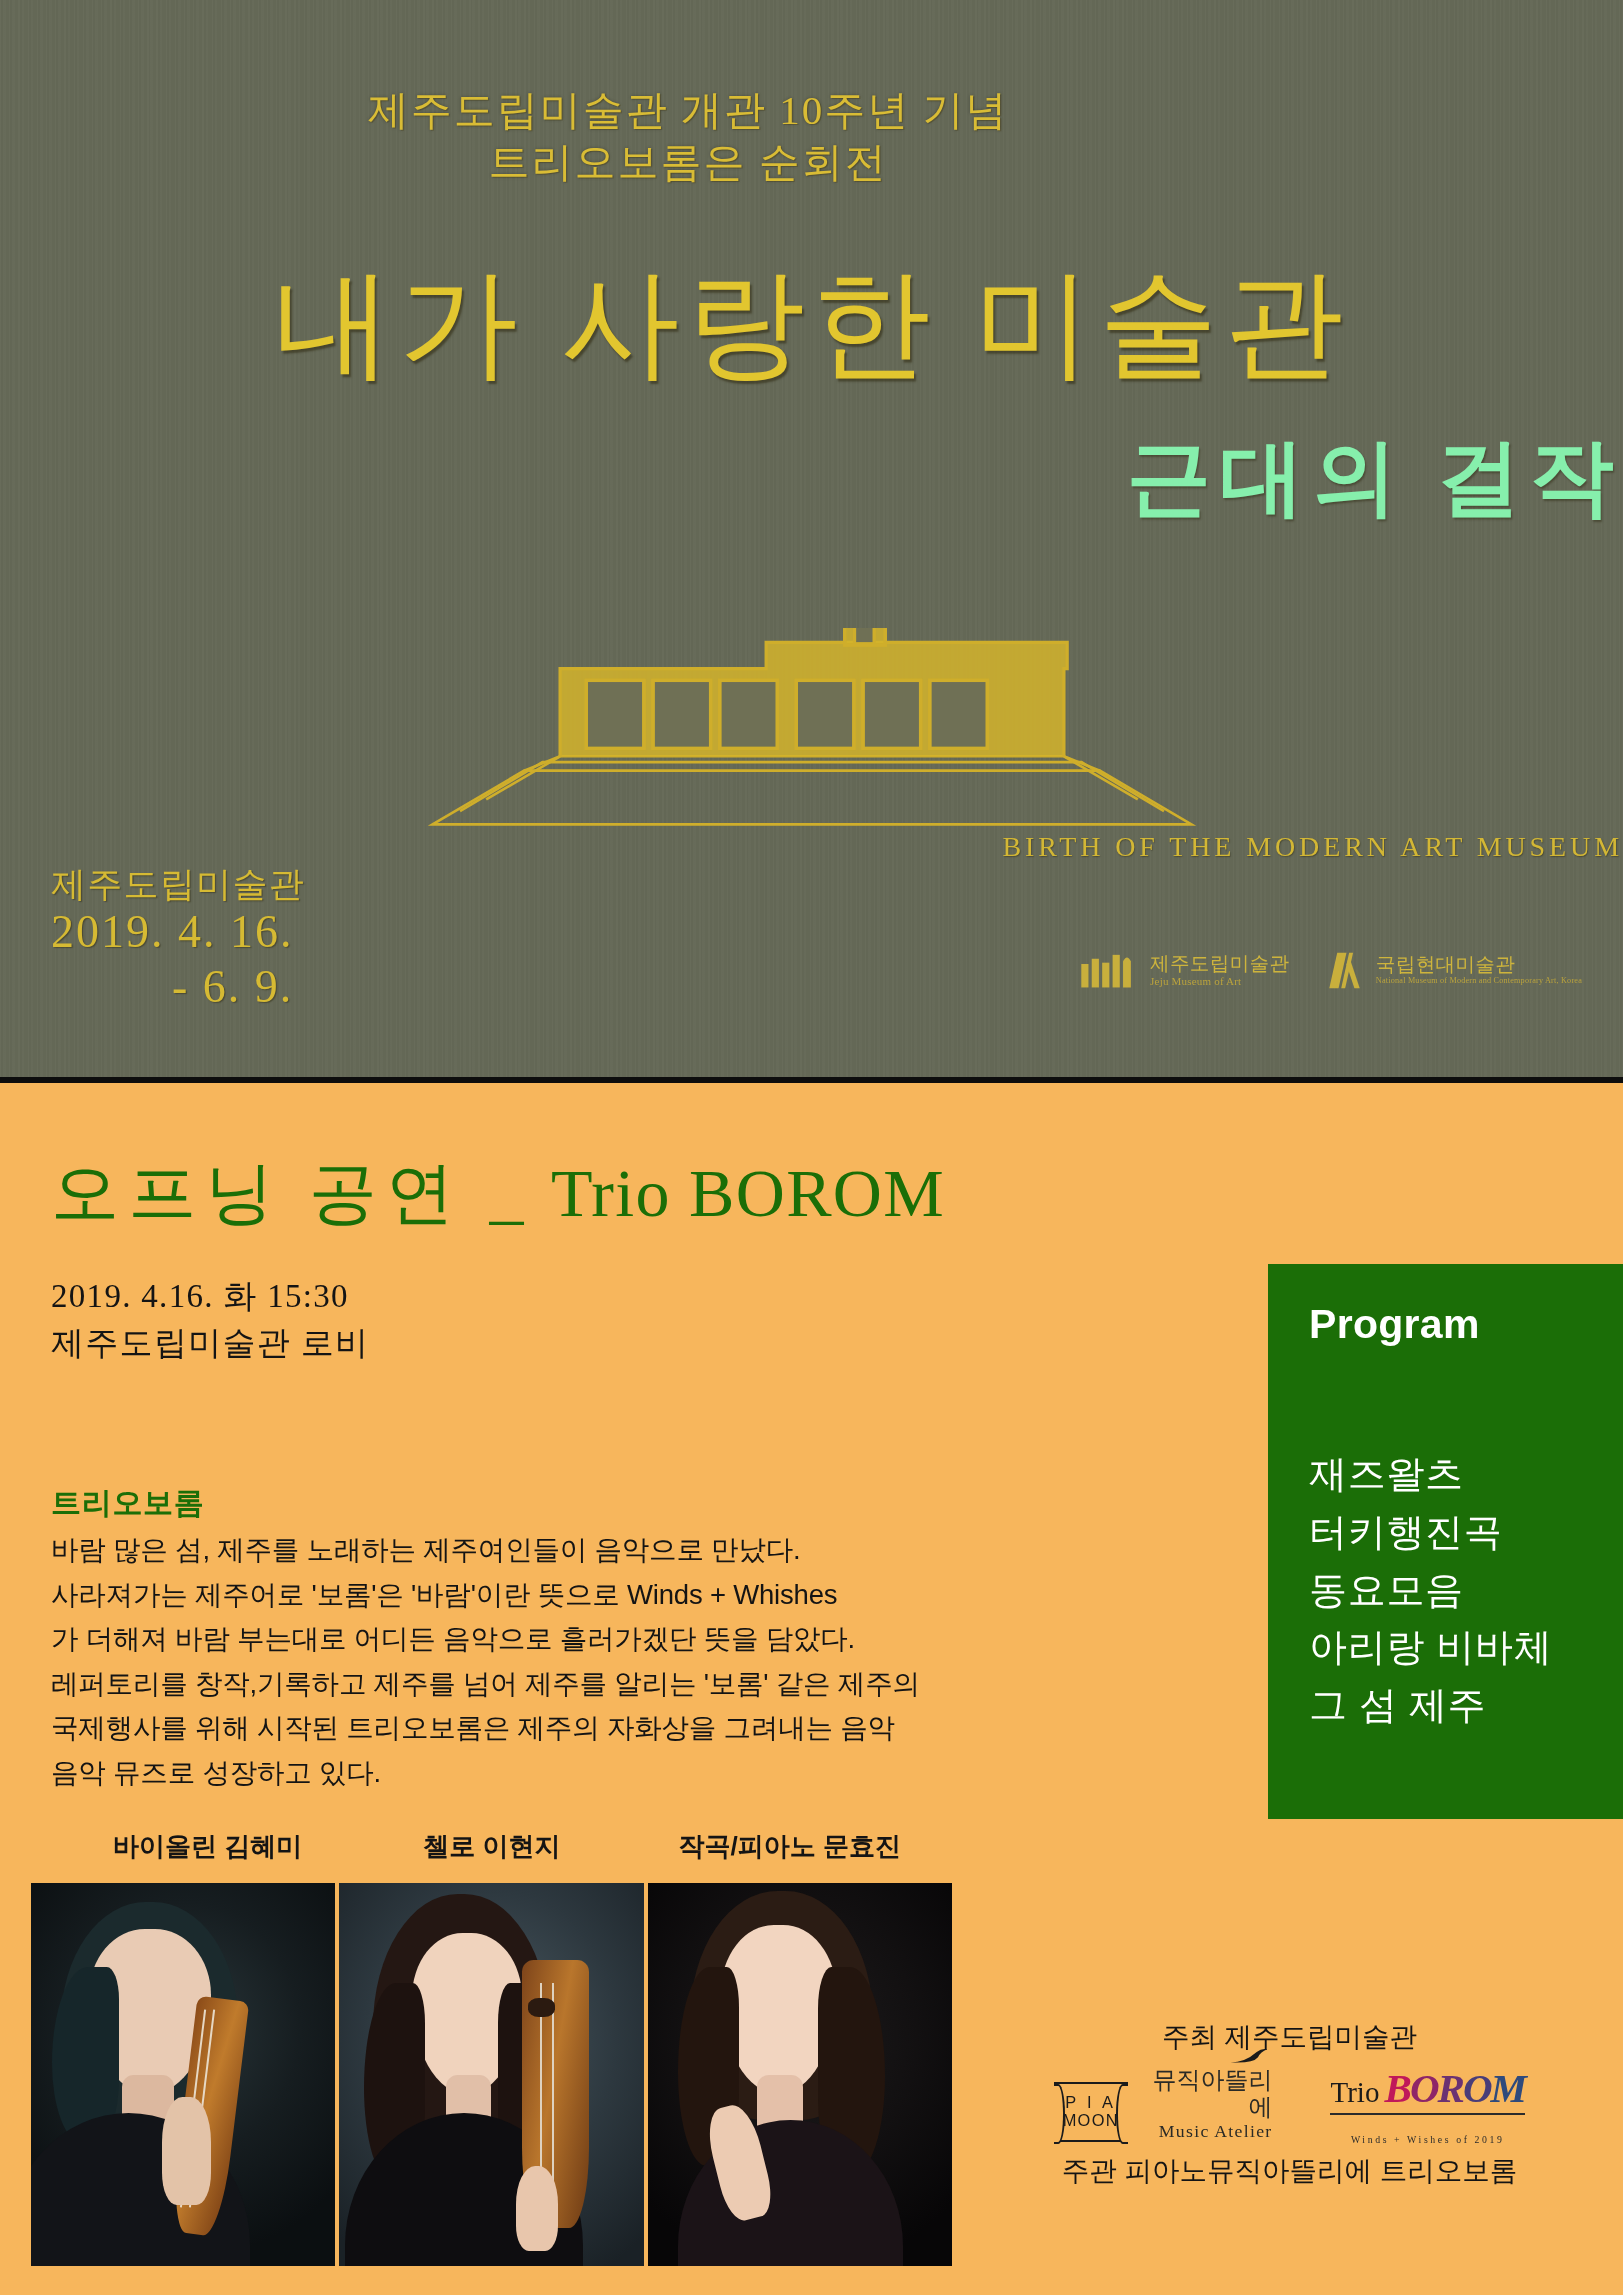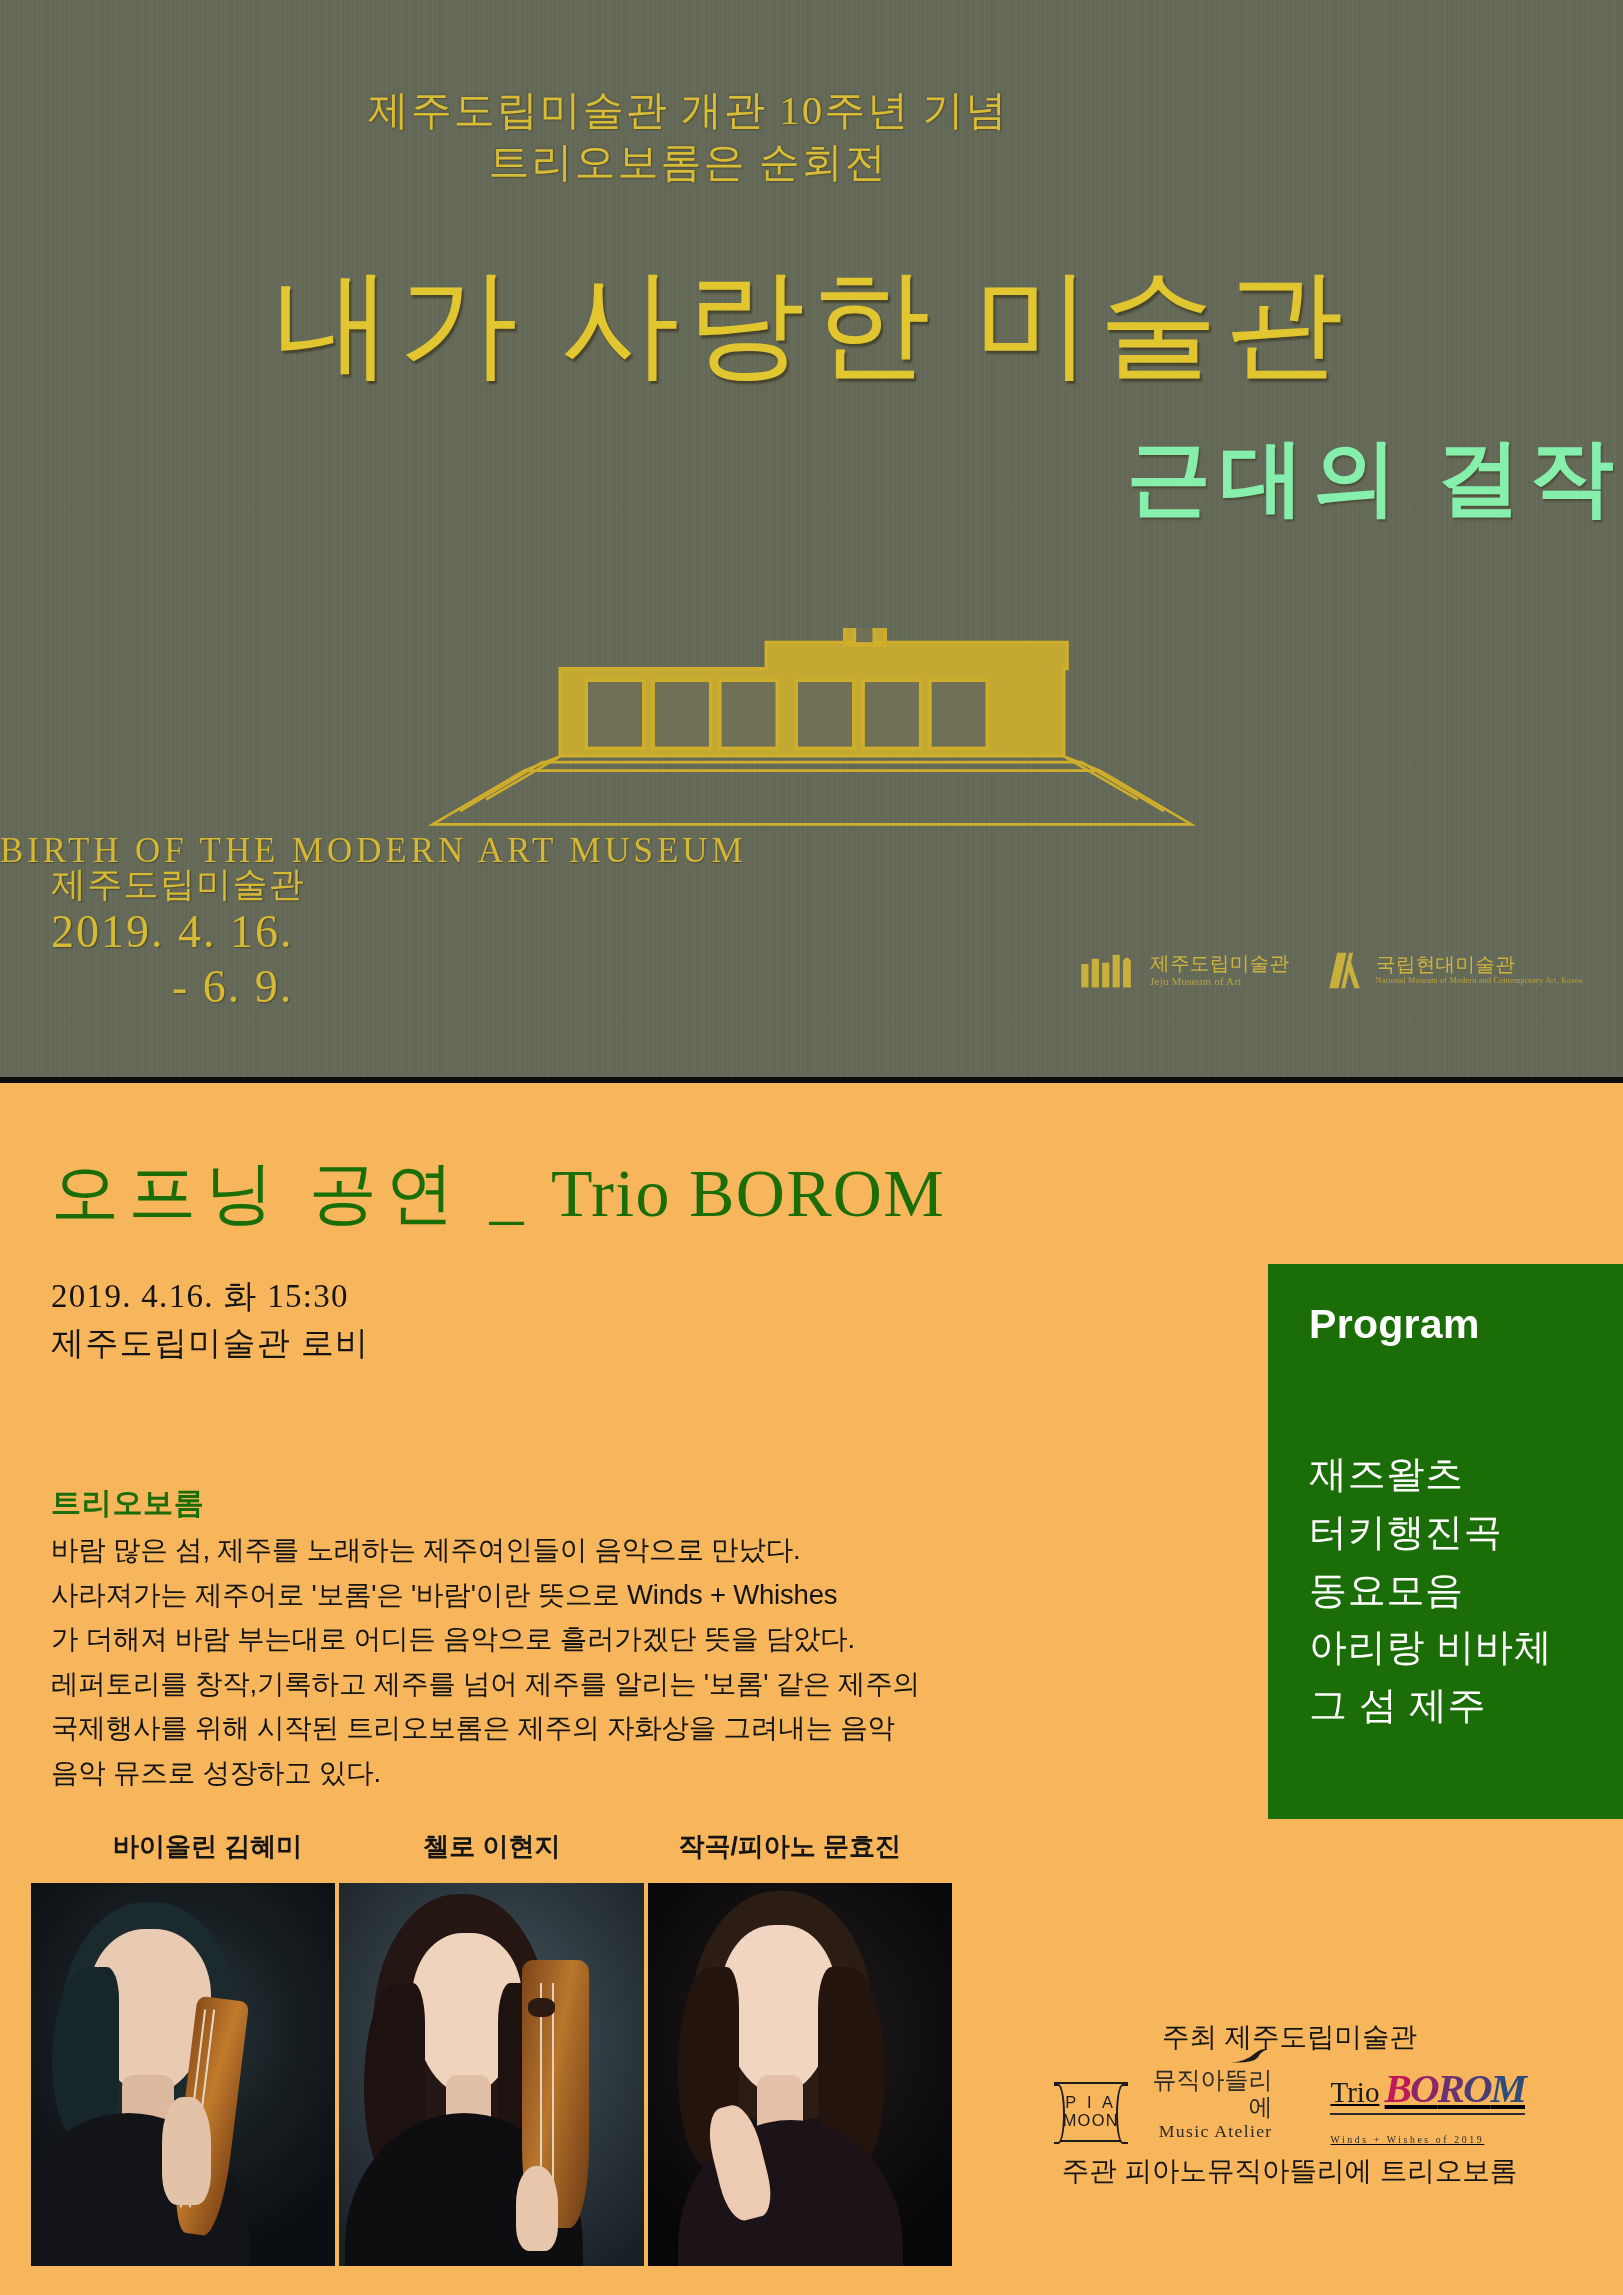--- a/index.html
+++ b/index.html
@@ -71,23 +71,23 @@
   }
 
   
   #building-graphic {
     position: absolute; left: 50%; top: 628px;
     transform: translateX(-50%);
     width: 772px; height: 216px;
   }
   #birth-line {
     position: absolute; left: 0; top: 831px;
-    width: 1623px; text-align: left;
-    font-family: "Liberation Serif", serif;
-    font-size: 35px; letter-spacing: 3.9px;
+    width: 1623px; text-align: right;
+    font-family: "Liberation Serif", serif;
+    font-size: 28px; letter-spacing: 3.9px;
     color: #d3b735;
     text-shadow: 0.7px 1.3px 1.3px rgba(40,36,12,0.45);
   }
 
   #venue-block {
     position: absolute; left: 51px; top: 864px;
     font-family: "Liberation Serif", serif;
     color: #d6ba33;
     text-shadow: 1.3px 1.3px 1.3px rgba(40,36,12,0.45);
   }
@@ -235,21 +235,21 @@
   .pm-pia { font-size: 16.4px; letter-spacing: 3.3px; }
   .pm-moon { font-size: 16.4px; letter-spacing: 1.3px; }
   #piamoon-words { text-align: right; position: relative; }
   .pm-ko { font-size: 24px; color: #2a2a26; letter-spacing: 0px; line-height: 1.12; }
   .pm-en { font-family: "Liberation Serif", serif; font-size: 17.7px; color: #2a2a26; letter-spacing: 1.3px; }
   #pm-swoosh {
     position: absolute; right: 2.6px; top: -19.6px;
     width: 41px; height: 17px;
   }
   
-  #triologo { position: relative; text-align: left; text-decoration: underline; }
+  #triologo { position: relative; text-align: center; }
   #triologo-row { display: flex; align-items: baseline; gap: 5.2px; }
   .tl-trio { font-family: "Liberation Serif", serif; font-size: 29px; color: #1b1b1b; }
   .tl-script { font-family: "Liberation Serif", serif; font-size: 41px; font-style: italic; font-weight: bold; letter-spacing: -2px; }
   .tl-b { color: #c0185a; } .tl-o1 { color: #8e2568; } .tl-r { color: #6b3272; }
   .tl-o2 { color: #4a3d78; } .tl-m { color: #2f4a7c; }
   #tl-rule { width: 100%; height: 1.3px; background: #2b2b2b; margin-top: 1.3px; }
   #tl-tag { font-family: "Liberation Serif", serif; font-size: 9.8px; letter-spacing: 2.6px; color: #2b2b2b; margin-top: 19px; }
 </style>
 </head>
 <body>

